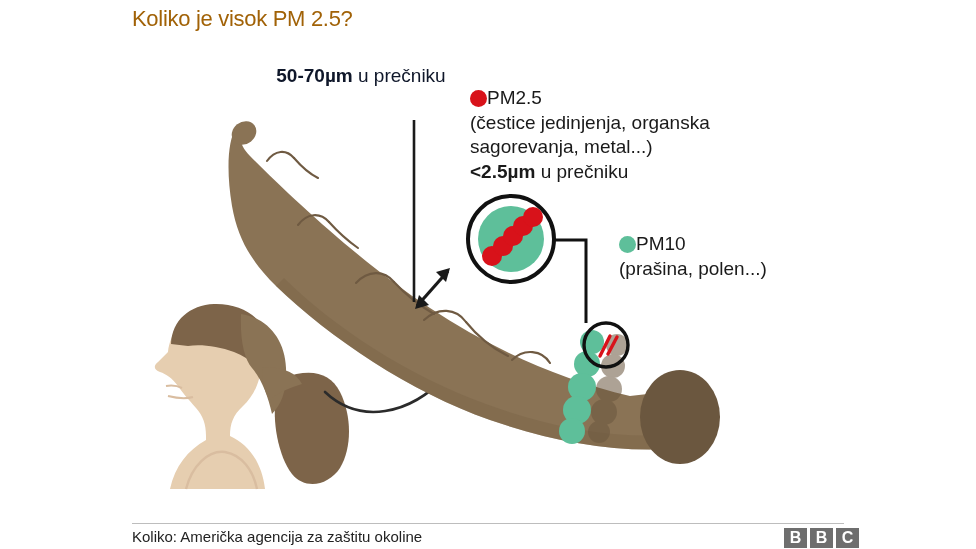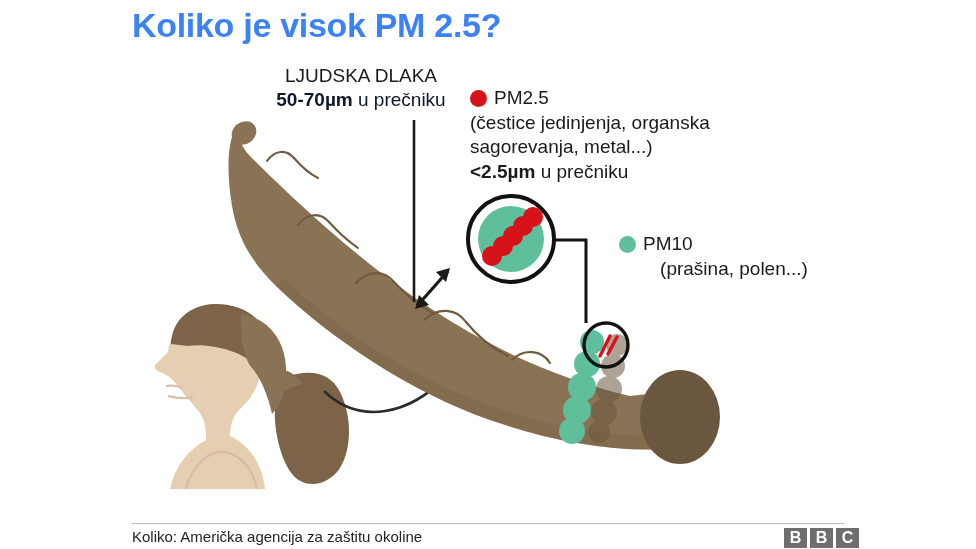--- a/index.html
+++ b/index.html
@@ -19,24 +19,24 @@
     position: absolute;
     left: 0; top: 0;
     width: 976px;
     height: 549px;
   }
   .abs { position: absolute; }
 
   #title {
     left: 132px;
     top: 6px;
-    font-size: 34px;
-    font-weight: bold;
+    font-size: 22px;
+    font-weight: normal;
     letter-spacing: -0.3px;
-    color: #3b82f6;
+    color: #a16207;
   }
 
   
   #hair-label {
     left: 246px;
     top: 64px;
     width: 230px;
     text-align: center;
     line-height: 1.28;
   }
@@ -51,36 +51,35 @@
   #hair-label .l2 b { font-weight: bold; }
 
   
   .legend {
     line-height: 1.30;
     font-size: 19px;
   }
   .legend .head {
     display: flex;
     align-items: center;
-    gap: 7px;
   }
   .legend .dot {
     width: 17px;
     height: 17px;
     border-radius: 50%;
     display: inline-block;
     flex: 0 0 auto;
   }
   .legend .name { font-size: 19px; }
   .legend .sub { font-size: 19px; }
   .legend .size { font-size: 19px; }
   .legend .size b { font-weight: bold; }
 
   #legend-pm25 { left: 470px; top: 86px; width: 310px; }
-  #legend-pm10 { left: 619px; top: 232px; width: 230px; text-align: center; }
+  #legend-pm10 { left: 619px; top: 232px; width: 230px; }
 
   
   #footer-rule {
     left: 132px;
     top: 523px;
     width: 712px;
     height: 1px;
     background: #bdbdbd;
   }
   #source {
@@ -244,21 +243,20 @@
 
     <g>
       <line x1="417" y1="306" x2="448" y2="271" stroke="#1a1a1a" stroke-width="3.2"></line>
       <path d="M450 268 L436 272 L446 282 Z" fill="#1a1a1a"></path>
       <path d="M415 309 L429 305 L419 295 Z" fill="#1a1a1a"></path>
     </g>
 
   </svg>
 
   <div class="abs" id="hair-label">
-    <div class="l1">LJUDSKA DLAKA</div>
     <div class="l2">
       <b>50-70µm</b>
       <span>u prečniku</span>
     </div>
   </div>
 
   <div class="abs legend" id="legend-pm25">
     <div class="head">
       <span class="dot" style="background:#d8121a;"></span>
       <span class="name">PM2.5</span>

